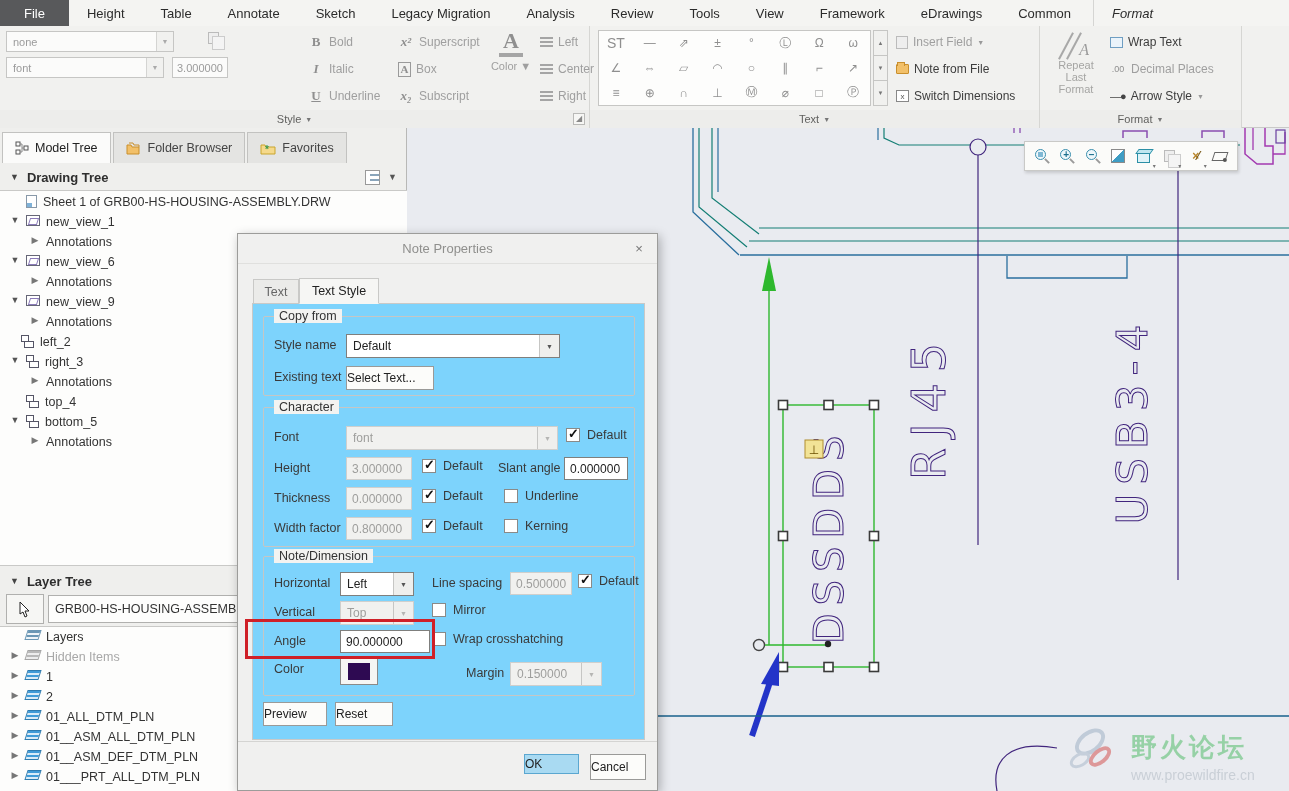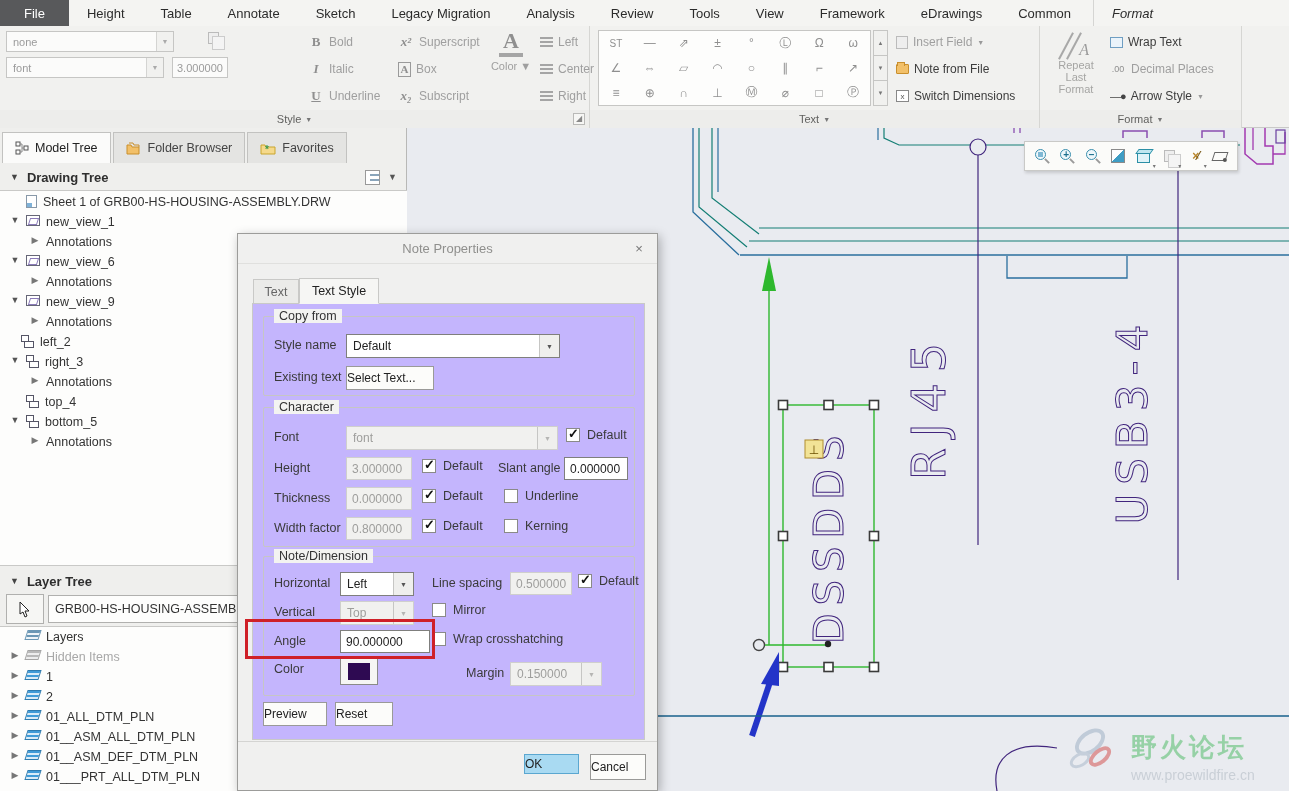--- a/index.html
+++ b/index.html
@@ -39,21 +39,21 @@
   .color-btn { position:absolute; width:42px; text-align:center; color:#9f9f9f; font-size:11px; }
   .color-btn .bigA { font-family:"Liberation Serif", serif; font-size:22px; color:#8f8f8f;
     font-weight:bold; line-height:22px; }
   .color-btn .bar { width:24px; height:4px; background:#a5a5a5; margin:1px auto 3px; }
   .align-icon { width:13px; height:10px;
     background:repeating-linear-gradient(to bottom,#a5a5a5 0 2px,transparent 2px 4px); }
   #symbol-grid { position:absolute; left:8px; top:4px; width:273px; height:76px;
     background:#fdfdfc; border:1px solid #c6c6c4; display:grid;
     grid-template-columns:repeat(8,1fr); grid-template-rows:repeat(3,1fr); }
   .sym { display:flex; align-items:center; justify-content:center; font-size:12px; color:#8f8f8f; }
-  .sym.st { font-size:10px; border-radius:6px; }
+  .sym.st { font-size:14px; border-radius:6px; }
   #symbol-scroll { position:absolute; left:283px; top:4px; width:15px; height:76px; display:flex;
     flex-direction:column; }
   #symbol-scroll div { flex:1; border:1px solid #c6c6c4; border-top:none; background:#f1f1ef;
     font-size:6px; color:#777; display:flex; align-items:center; justify-content:center; }
   #symbol-scroll div:first-child { border-top:1px solid #c6c6c4; }
   .i-doc { display:inline-block; width:12px; height:13px; border:1px solid #bbb; background:#eee; }
   .i-folder-sm { display:inline-block; width:13px; height:10px; background:#f2c069;
     border:1px solid #c98f2d; border-radius:1px; position:relative; }
   .i-folder-sm::before { content:""; position:absolute; left:0; top:-3px; width:6px; height:3px;
     background:#f2c069; border:1px solid #c98f2d; border-bottom:none; }
@@ -173,21 +173,21 @@
     align-items:center; justify-content:center; font-size:13px; color:#8f8f8d;
     border-bottom:1px solid #e0e0de; }
   #dlg-close { position:absolute; right:10px; top:7px; width:16px; height:16px; color:#777;
     font-size:13px; line-height:16px; text-align:center; }
   .dtab { position:absolute; height:25px; display:flex; align-items:center; justify-content:center;
     font-size:12.5px; border:1px solid #c9c9c7; background:#ebebe9; color:#666; z-index:2; }
   #dtab-text { left:15px; top:45px; width:46px; }
   #dtab-style { left:61px; top:44px; width:80px; height:26px; background:#f6f6f4; color:#222;
     border-bottom-color:#f6f6f4; }
   #dlg-page { position:absolute; left:14px; top:69px; width:393px; height:437px;
-    border:1px solid #c9c9c7; background:#c4b5fd; }
+    border:1px solid #c9c9c7; background:#7dd3fc; }
   .group { position:absolute; border:1px solid #c6c6c4; border-radius:2px; }
   .legend { position:absolute; left:10px; top:-8px; background:#f3f3f1; padding:0 5px;
     font-size:12.5px; color:#333; }
   .flabel { position:absolute; font-size:12.5px; color:#3a3a3a; white-space:nowrap; }
   .inp { position:absolute; height:23px; border:1px solid #7f7f7d; background:#fff;
     font-size:12px; color:#222; display:flex; align-items:center; padding:0 5px; }
   .inp.disabled { border-color:#cfcfcd; color:#9e9e9c; background:#f1f1ef; }
   .combo { position:absolute; height:24px; border:1px solid #7f7f7d; background:#fff;
     font-size:12px; color:#222; display:flex; align-items:center; padding-left:6px; }
   .combo .arrow { position:absolute; right:0; top:0; bottom:0; width:20px;

